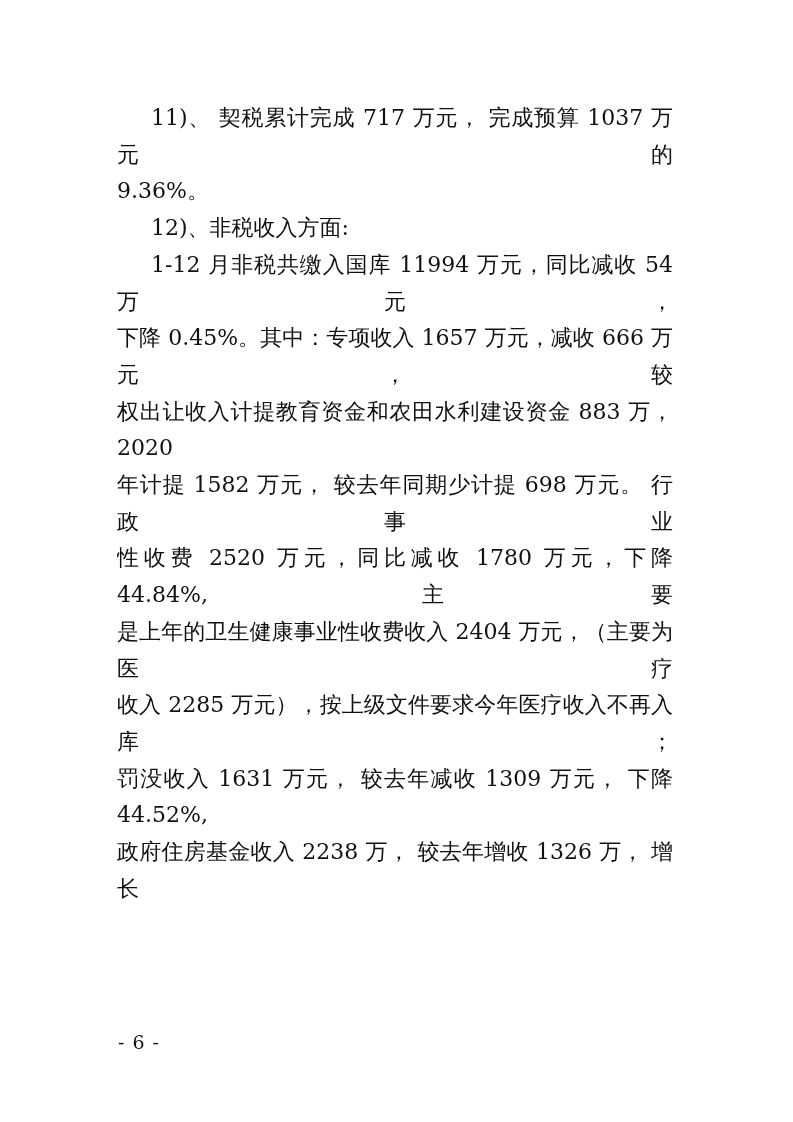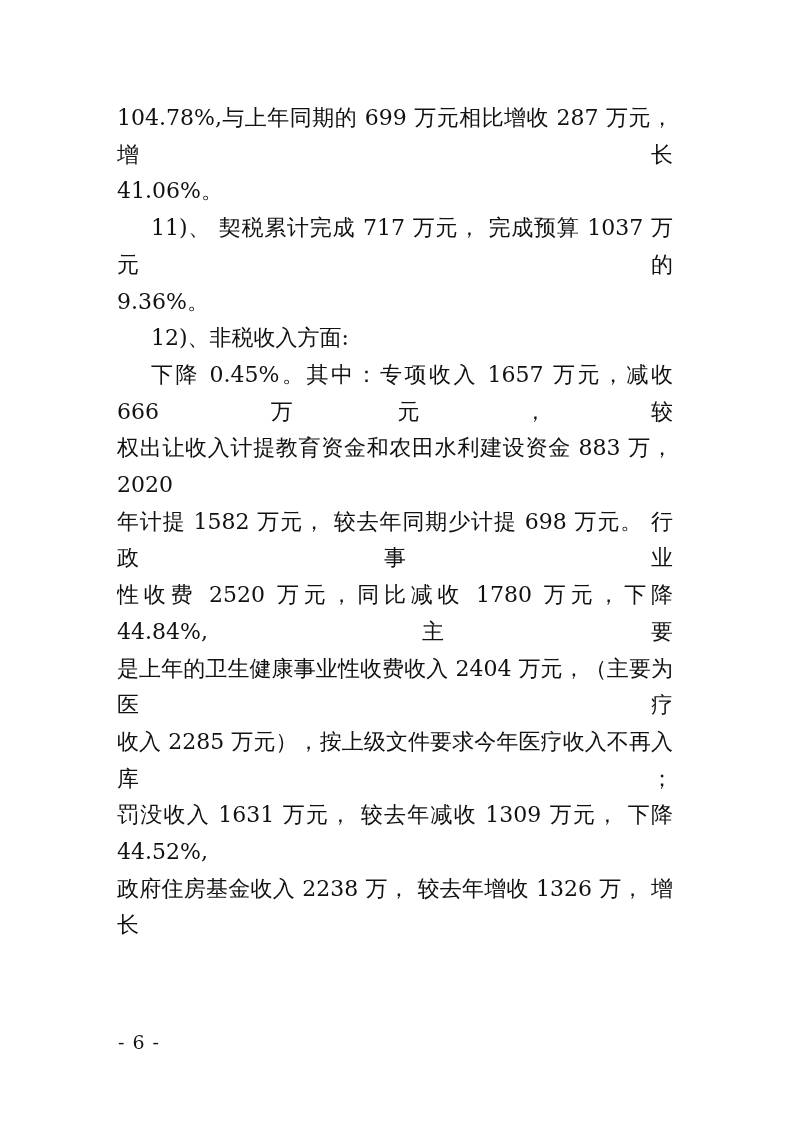--- a/index.html
+++ b/index.html
@@ -44,32 +44,29 @@
     font-size: 19px;
     letter-spacing: 1px;
     color: #111111;
   }
 </style>
 </head>
 <body>
 
 <div class="page">
   <div class="text-block" id="body-container">
-      <div class="para">
-        <div class="line">104.78%,与上年同期的 699 万元相比增收 287 万元， 增长</div>
-        <div class="line no-justify">41.06%。</div>
-      </div>
       <div class="para indent">
         <div class="line">11)、 契税累计完成 717 万元， 完成预算 1037 万元的</div>
         <div class="line no-justify">9.36%。</div>
       </div>
       <div class="para indent">
         <div class="line no-justify">12)、非税收入方面:</div>
       </div>
       <div class="para indent">
+        <div class="line">1-12 月非税共缴入国库 11994 万元，同比减收 54 万元，</div>
         <div class="line">下降 0.45%。其中：专项收入 1657 万元，减收 666 万元，较</div>
         <div class="line">权出让收入计提教育资金和农田水利建设资金 883 万，2020</div>
         <div class="line">年计提 1582 万元， 较去年同期少计提 698 万元。 行政事业</div>
         <div class="line">性收费 2520 万元，同比减收 1780 万元，下降 44.84%, 主要</div>
         <div class="line">是上年的卫生健康事业性收费收入 2404 万元，（主要为医疗</div>
         <div class="line">收入 2285 万元），按上级文件要求今年医疗收入不再入库；</div>
         <div class="line">罚没收入 1631 万元， 较去年减收 1309 万元， 下降 44.52%,</div>
         <div class="line">政府住房基金收入 2238 万， 较去年增收 1326 万， 增长</div>
       </div>
     </div>

